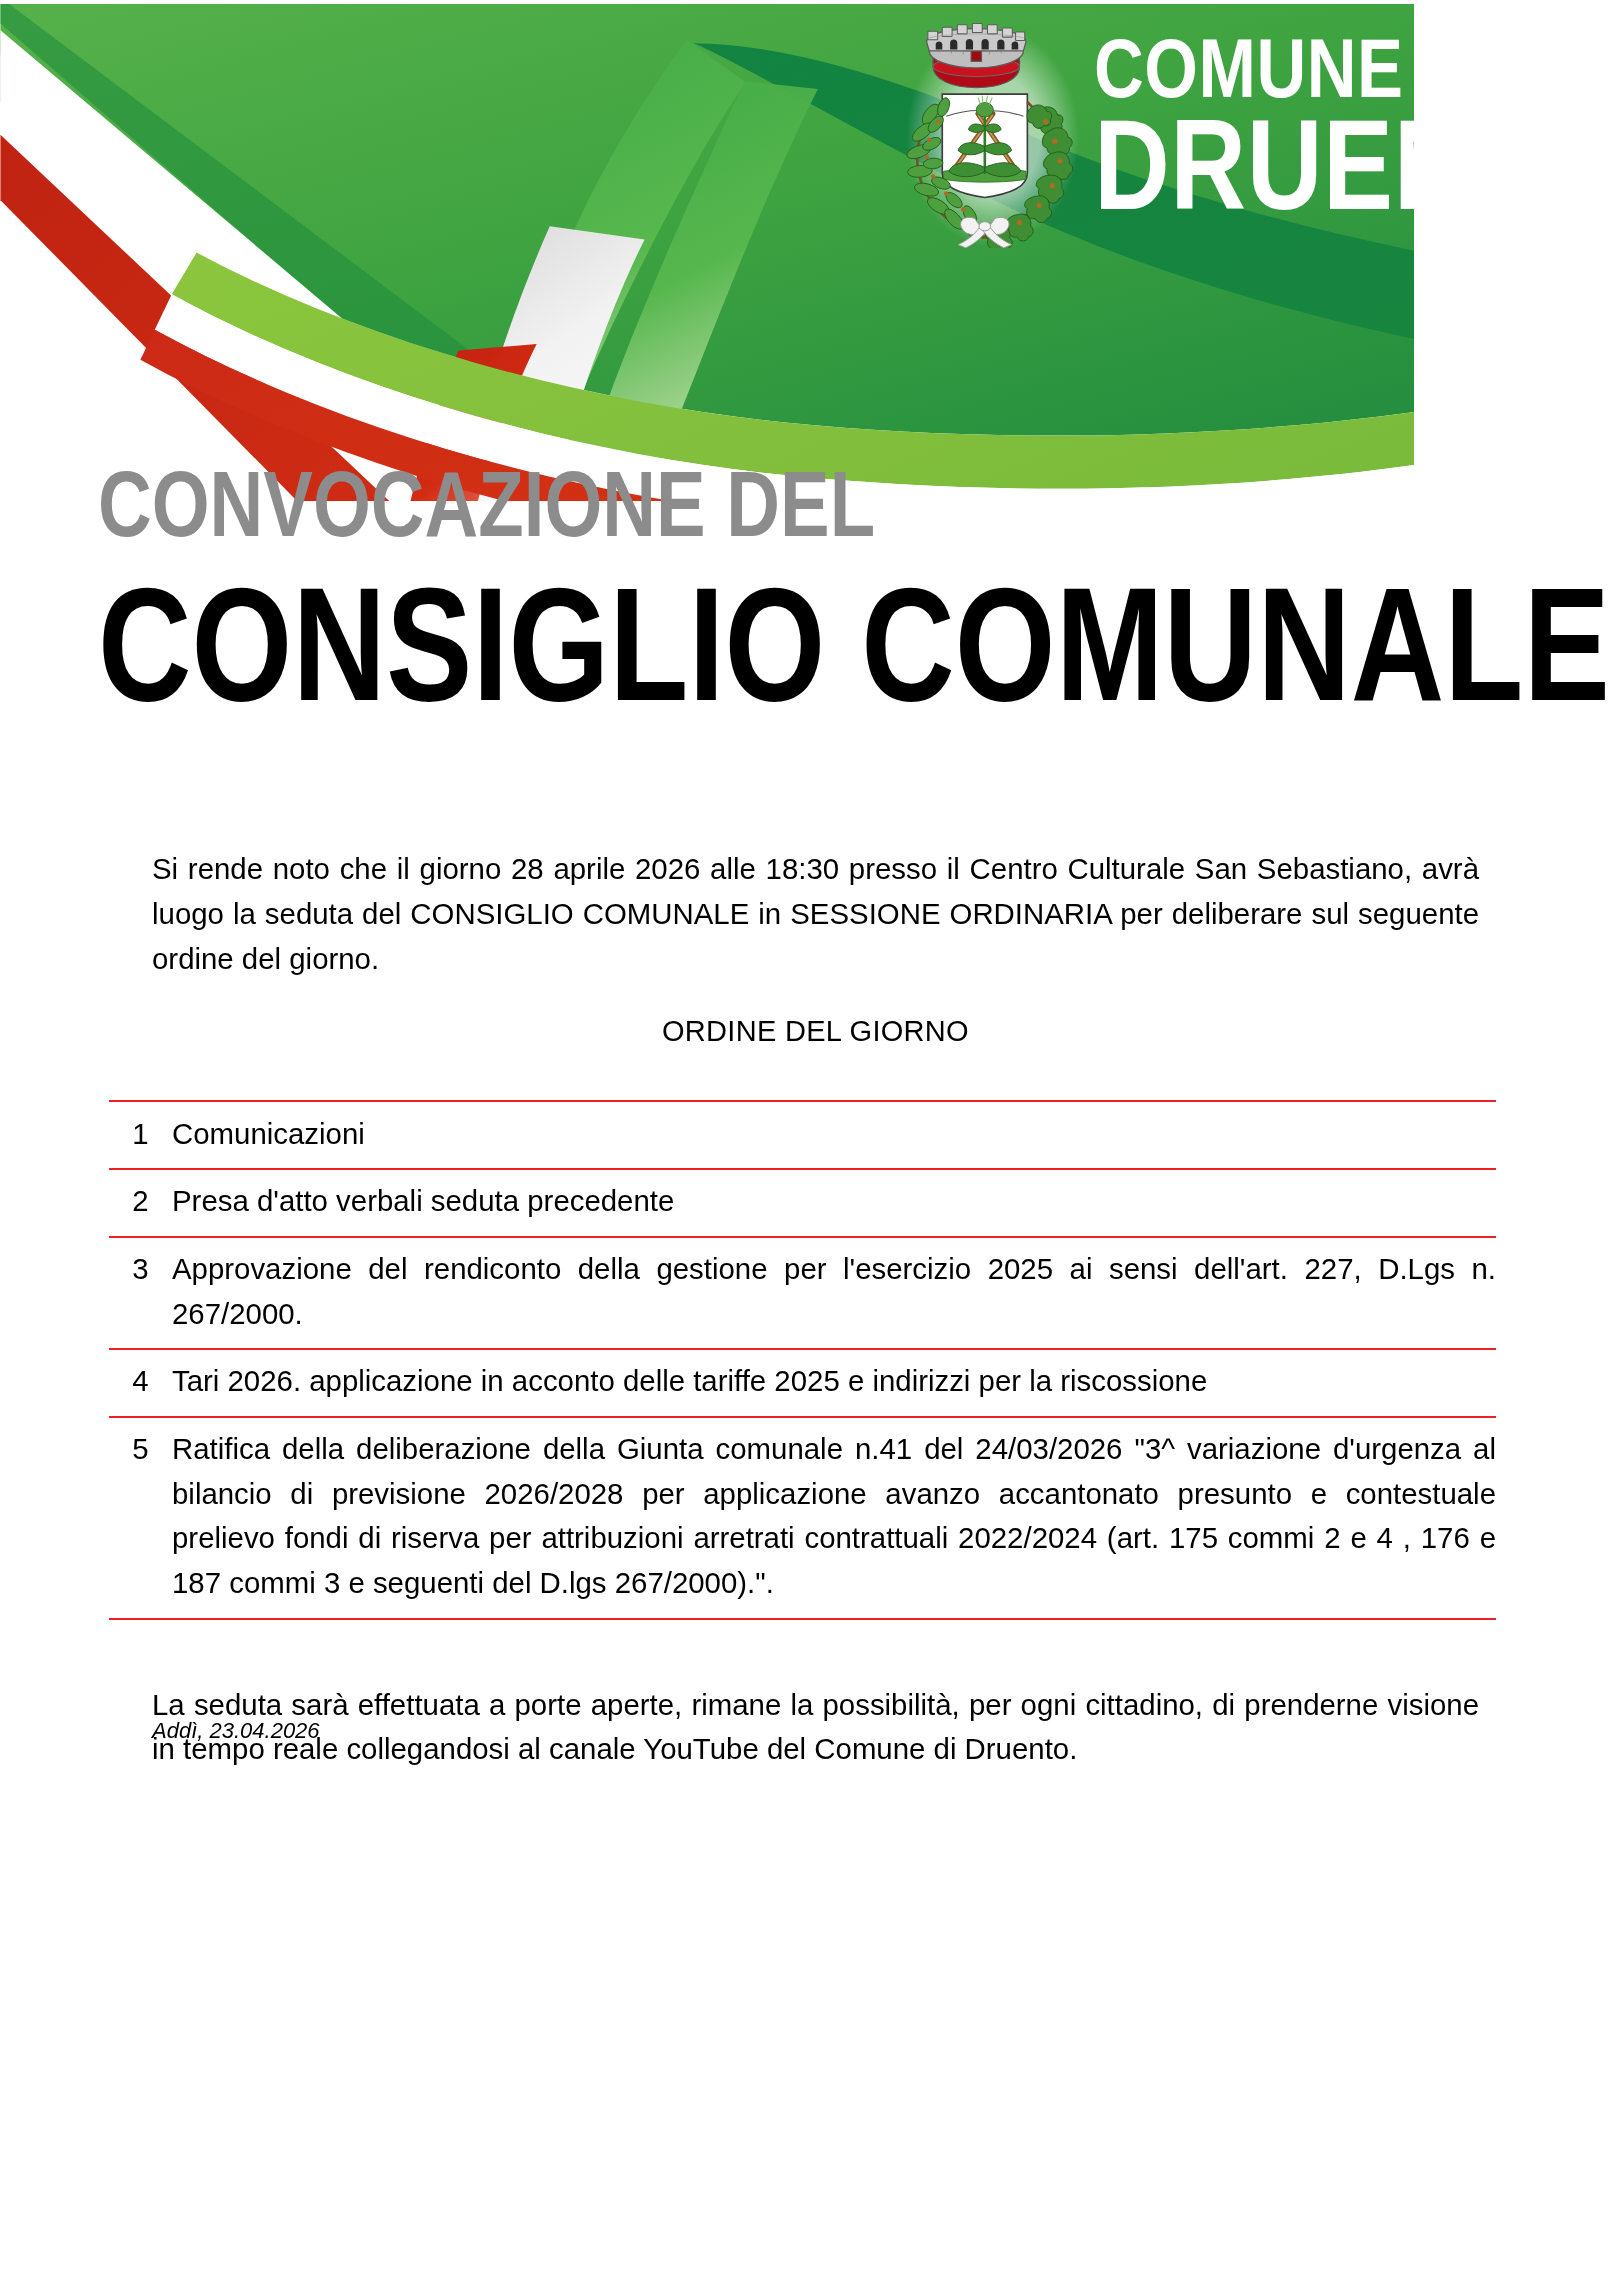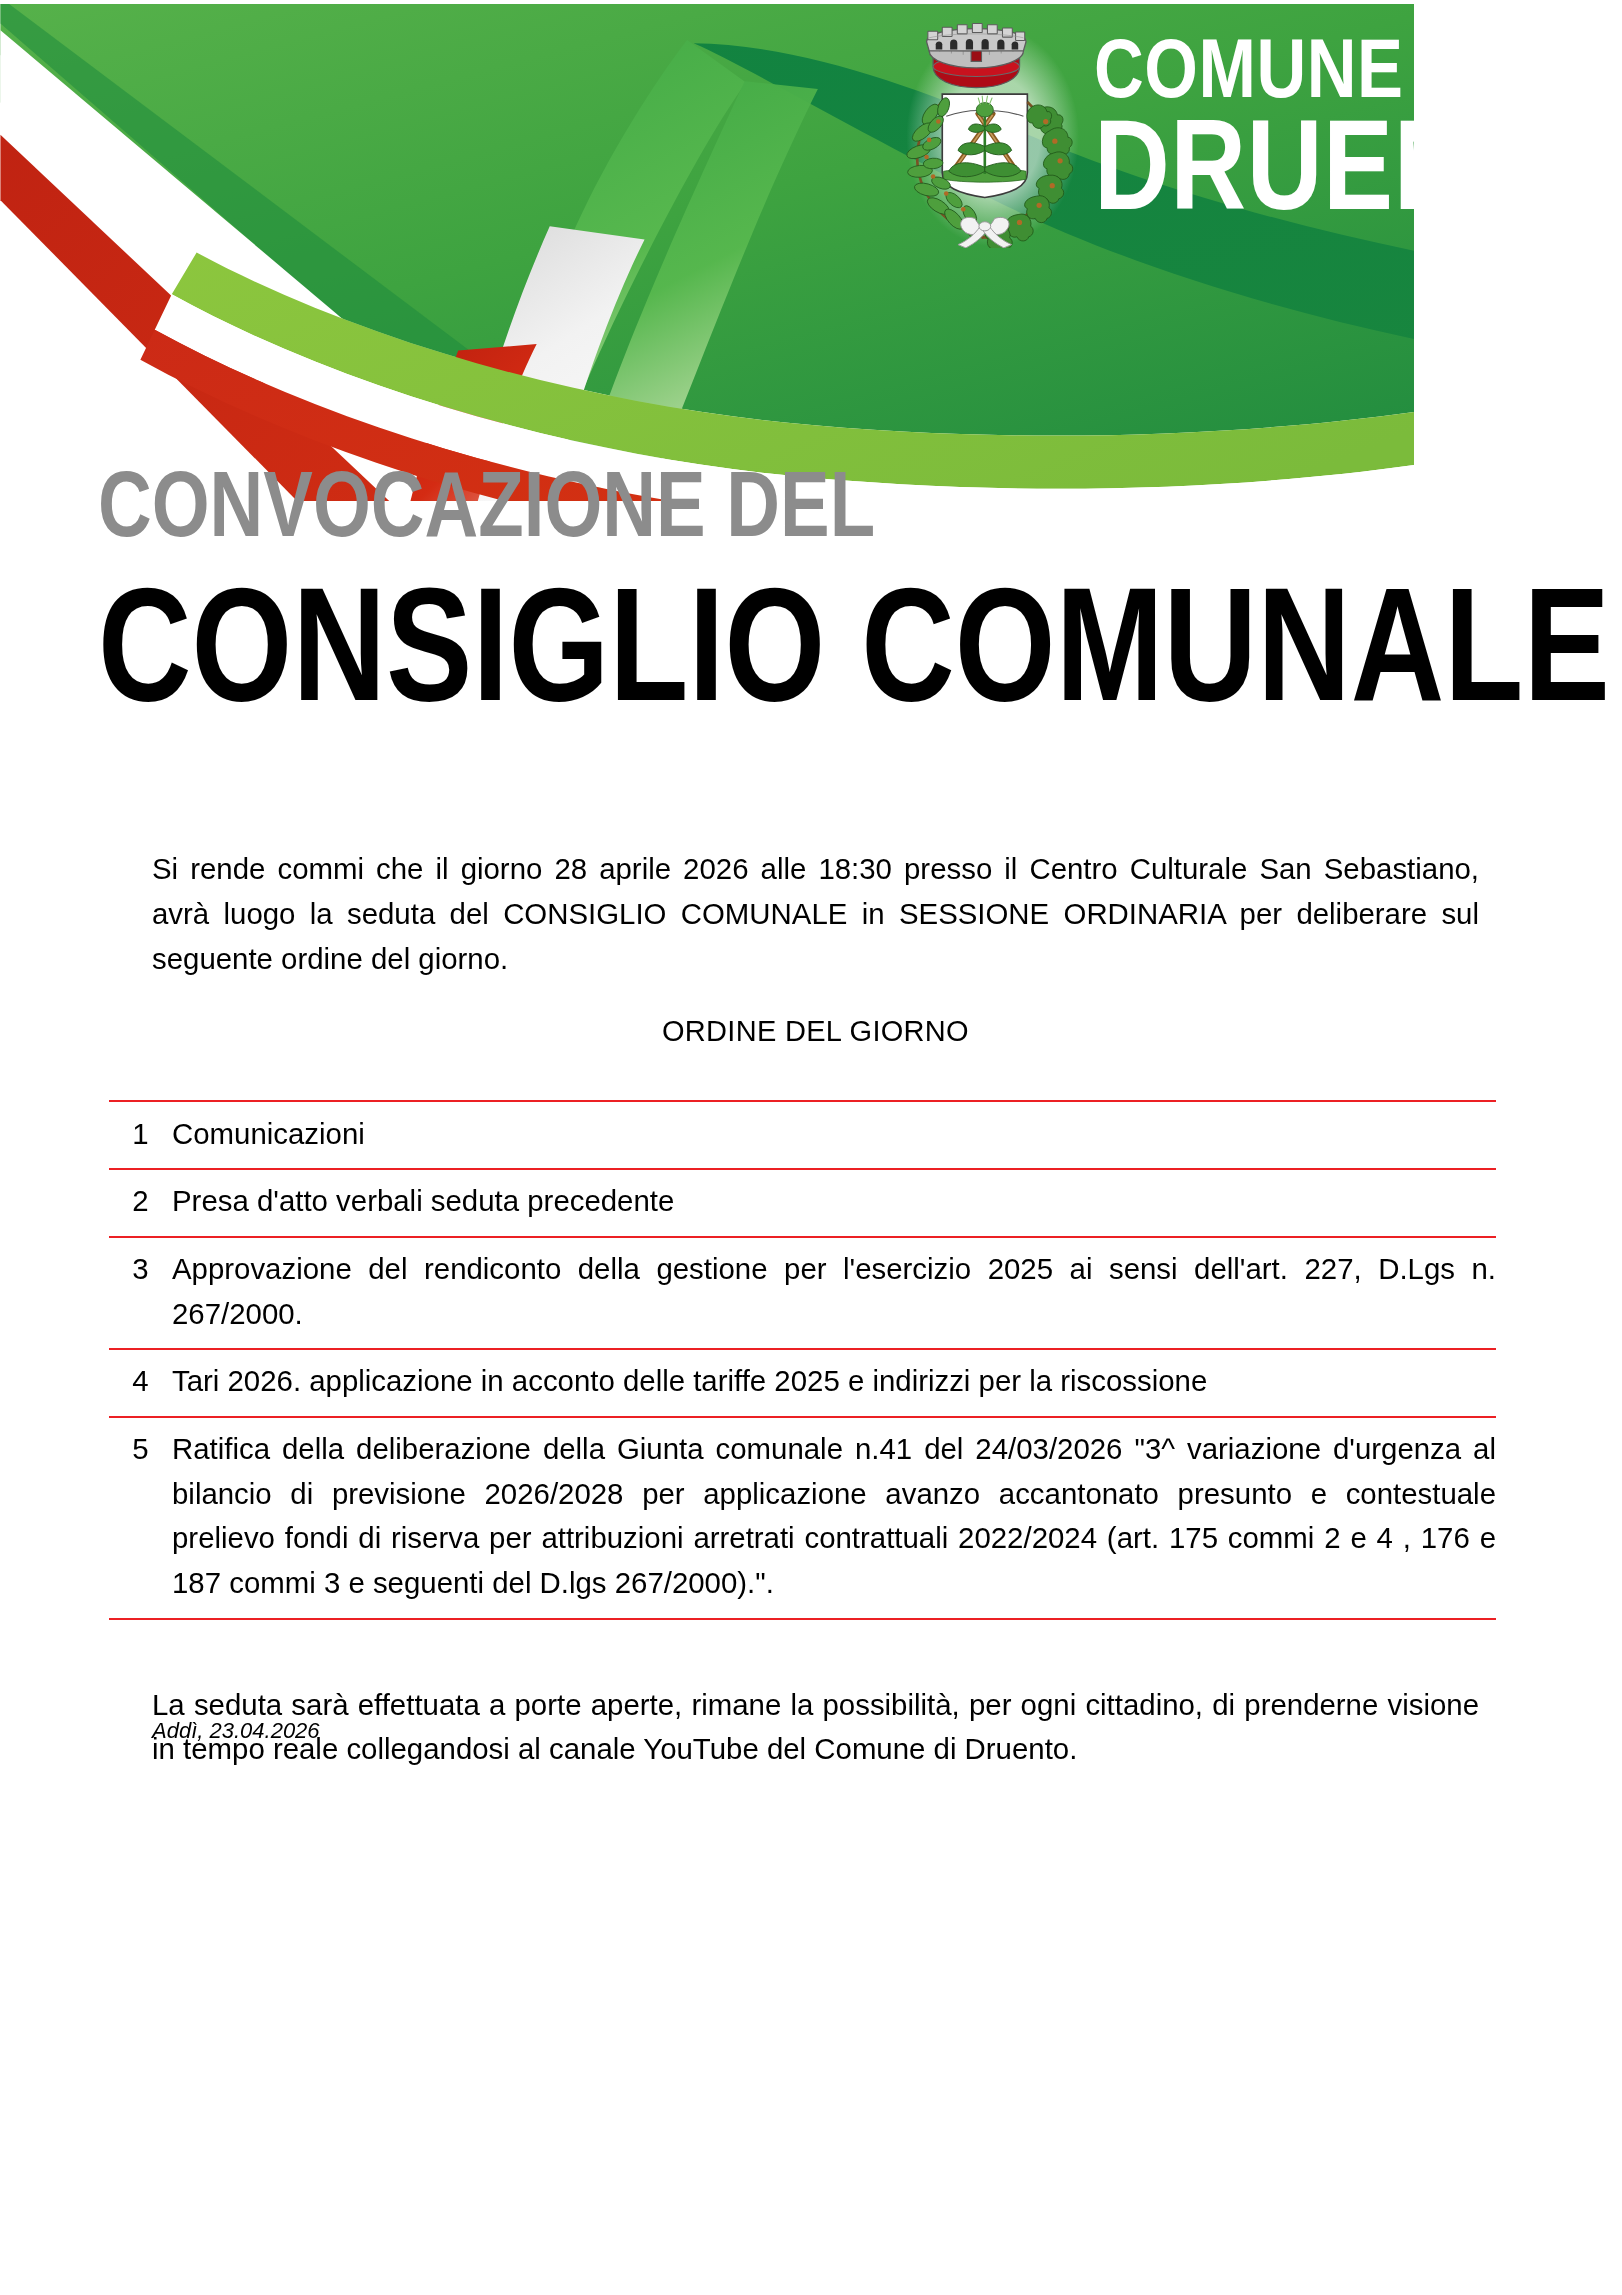--- a/index.html
+++ b/index.html
@@ -439,21 +439,21 @@
   </div>
 </div>
 
 <div id="title-block">
   <div id="title-small">CONVOCAZIONE DEL</div>
   <div id="title-large">CONSIGLIO COMUNALE</div>
 </div>
 
 <div id="content">
 
-  <p id="intro-paragraph"><span>Si rende commi che il giorno </span><b>28 aprile 2026 alle 18:30</b><span> presso il Centro Culturale San Sebastiano, avrà luogo la seduta del CONSIGLIO COMUNALE in </span><b>SESSIONE ORDINARIA</b><span> per deliberare sul seguente ordine del giorno.</span></p>
+  <p id="intro-paragraph"><span>Si rende noto che il giorno </span><b>28 aprile 2026 alle 18:30</b><span> presso il Centro Culturale San Sebastiano, avrà luogo la seduta del CONSIGLIO COMUNALE in </span><b>SESSIONE ORDINARIA</b><span> per deliberare sul seguente ordine del giorno.</span></p>
 
   <div id="odg-heading">ORDINE DEL GIORNO</div>
 
   <table id="agenda">
     <tbody>
       <tr>
         <td class="agenda-num">1</td>
         <td class="agenda-text nojust">Comunicazioni</td>
       </tr>
       <tr>

